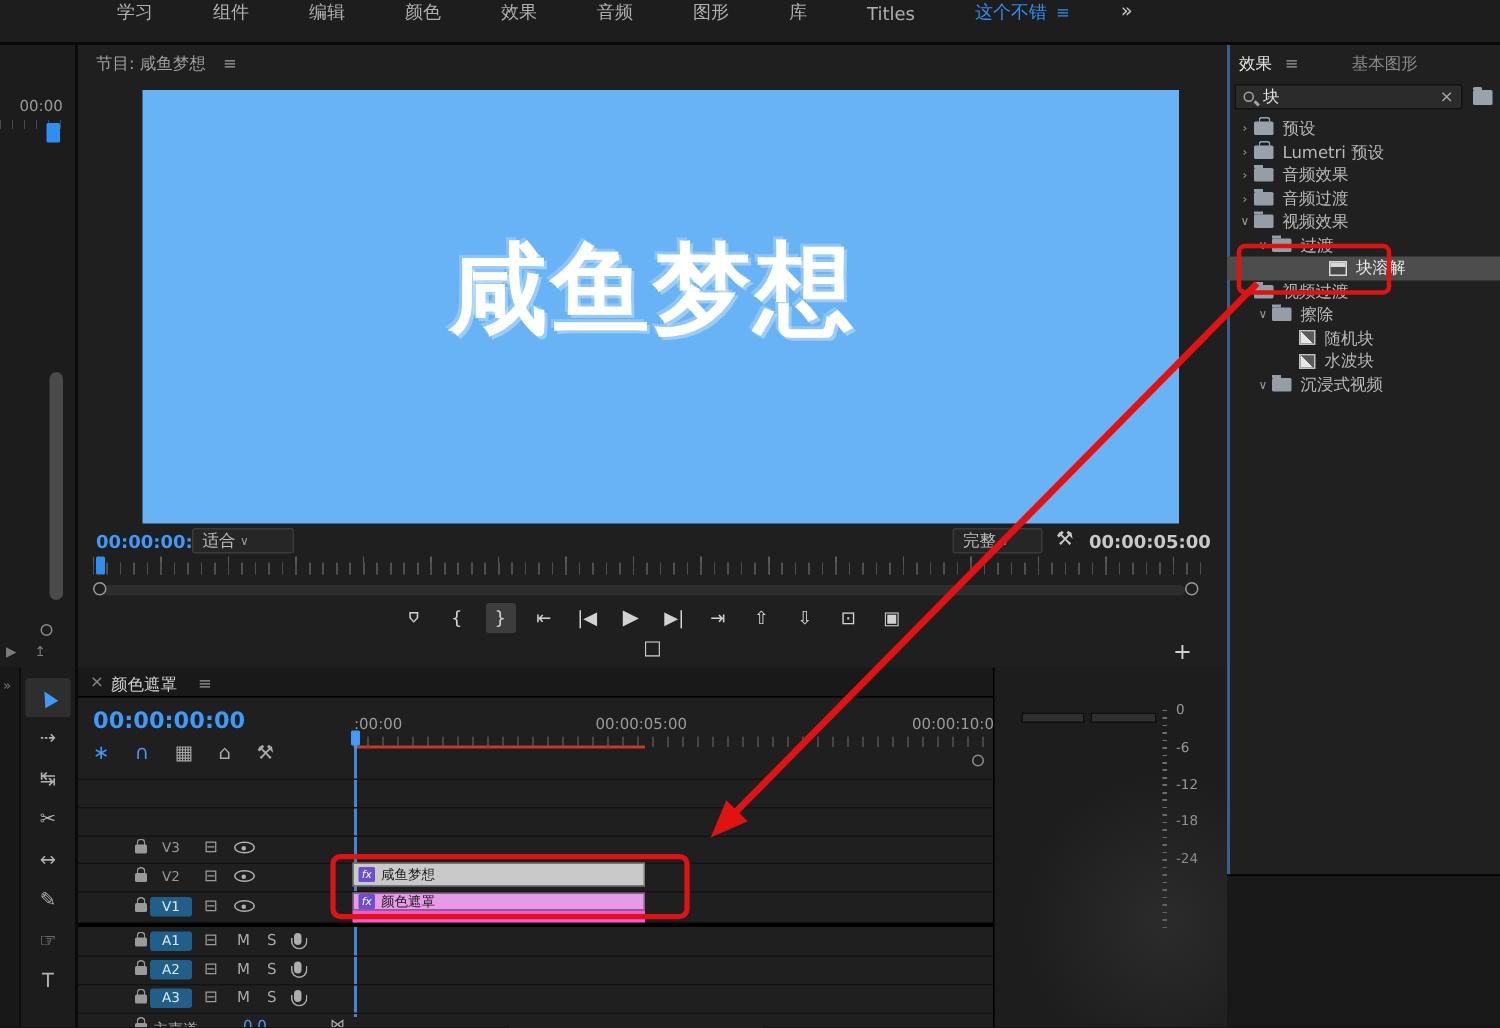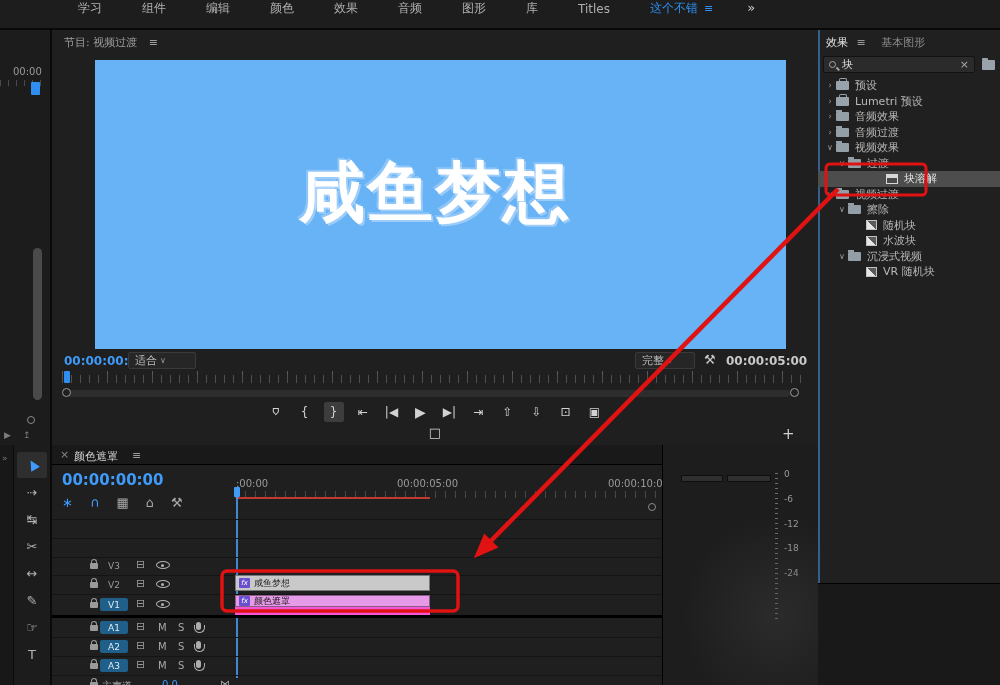--- a/index.html
+++ b/index.html
@@ -102,21 +102,21 @@
     background:repeating-linear-gradient(180deg,#6e6e6e 0 1px,transparent 1px 5px); }
   .mlabel { position:absolute; left:121px; font-size:9px; color:#9a9a9a; }
   #blob { position:absolute; left:18px; top:70px; width:190px; height:200px; border-radius:50%;
     background:radial-gradient(closest-side, rgba(70,70,70,.35), rgba(70,70,70,0)); }
 
   
   #fx { left:818px; top:30px; width:182px; height:553px; background:#202020; }
   #fx-focus { position:absolute; left:0; top:0; width:2px; height:553px; background:#35608c; }
   #fx-below { left:818px; top:583px; width:182px; height:102px; background:#191919; border-top:1px solid #000; }
   #fx-tabs { position:absolute; left:8px; top:5px; font-size:11px; }
-  #fx-tab-e { color:#e2e2e2; } #fx-tab-m { color:#9a9a9a; margin-left:5px; } #fx-tab-g { color:#8a8a8a; margin-left:12px; }
+  #fx-tab-e { color:#e2e2e2; } #fx-tab-m { color:#9a9a9a; margin-left:5px; } #fx-tab-g { color:#8a8a8a; margin-left:32px; }
   #fx-search { position:absolute; left:5px; top:26px; width:152px; height:17px; background:#2b2b2b; border:1px solid #121212; border-radius:2px; display:flex; align-items:center; padding:0 5px; gap:6px; }
   .icon-mag { width:7px; height:7px; border:1.5px solid #a5a5a5; border-radius:50%; position:relative; flex:0 0 auto; }
   .icon-mag::after { content:""; position:absolute; left:6px; top:6px; width:4px; height:1.5px; background:#a5a5a5; transform:rotate(45deg); }
   #fx-search-val { font-size:11px; color:#e0e0e0; flex:1; }
   #fx-search-x { font-size:11px; color:#a8a8a8; }
   .icon-bin { position:absolute; left:164px; top:30px; width:13px; height:10px; background:#9aa3ab; border-radius:1px; }
   .icon-bin::before { content:""; position:absolute; left:0; top:-2px; width:6px; height:2px; background:#9aa3ab; border-radius:1px 1px 0 0; }
   #fx-tree { position:absolute; left:0; top:48px; width:182px; }
   .fxrow { height:15.5px; display:flex; align-items:center; font-size:11px; color:#b8b8b8; }
   .fxrow.selected { background:#4d4d4d; color:#e8e8e8; }
@@ -162,21 +162,21 @@
     <div id="src-scrollbar"></div>
     <div id="src-circle"></div>
     <div id="src-bottom">
       <span>▶</span>
       <span>↥</span>
     </div>
   </div>
 
   <div id="prog" class="abs">
     <div id="prog-header">
-      <span>节目: 视频过渡</span>
+      <span>节目: 咸鱼梦想</span>
       <span class="pm">≡</span>
     </div>
     <div id="screen" style="background: rgb(104, 178, 246);">
       <div id="screen-text">咸鱼梦想</div>
     </div>
     <div id="prog-tc">00:00:00:00</div>
     <div id="zoom-dd" class="dropdown">
       <span>适合</span>
       <span class="chev">∨</span>
     </div>
@@ -438,25 +438,20 @@
         <div class="fxrow" style="padding-left: 36px;">
           <span class="fxp"></span>
           <span class="ic ic-trans"></span>
           <span>水波块</span>
         </div>
         <div class="fxrow" style="padding-left: 18px;">
           <span class="fxp">∨</span>
           <span class="ic ic-bin"></span>
           <span>沉浸式视频</span>
         </div>
-        <div class="fxrow" style="padding-left: 36px;">
-          <span class="fxp"></span>
-          <span class="ic ic-trans"></span>
-          <span>VR 随机块</span>
-        </div>
       </div>
   </div>
   <div id="fx-below" class="abs"></div>
 
   <svg id="ann" class="abs" width="1000" height="685" viewBox="0 0 1000 685" style="color: rgb(224, 18, 18);">
     <defs>
       <marker id="ah" markerUnits="userSpaceOnUse" markerWidth="28" markerHeight="26" refX="20" refY="11" orient="auto">
         <path d="M1,1 L26,11 L1,21 z" fill="currentColor" stroke="none"></path>
       </marker>
     </defs>

